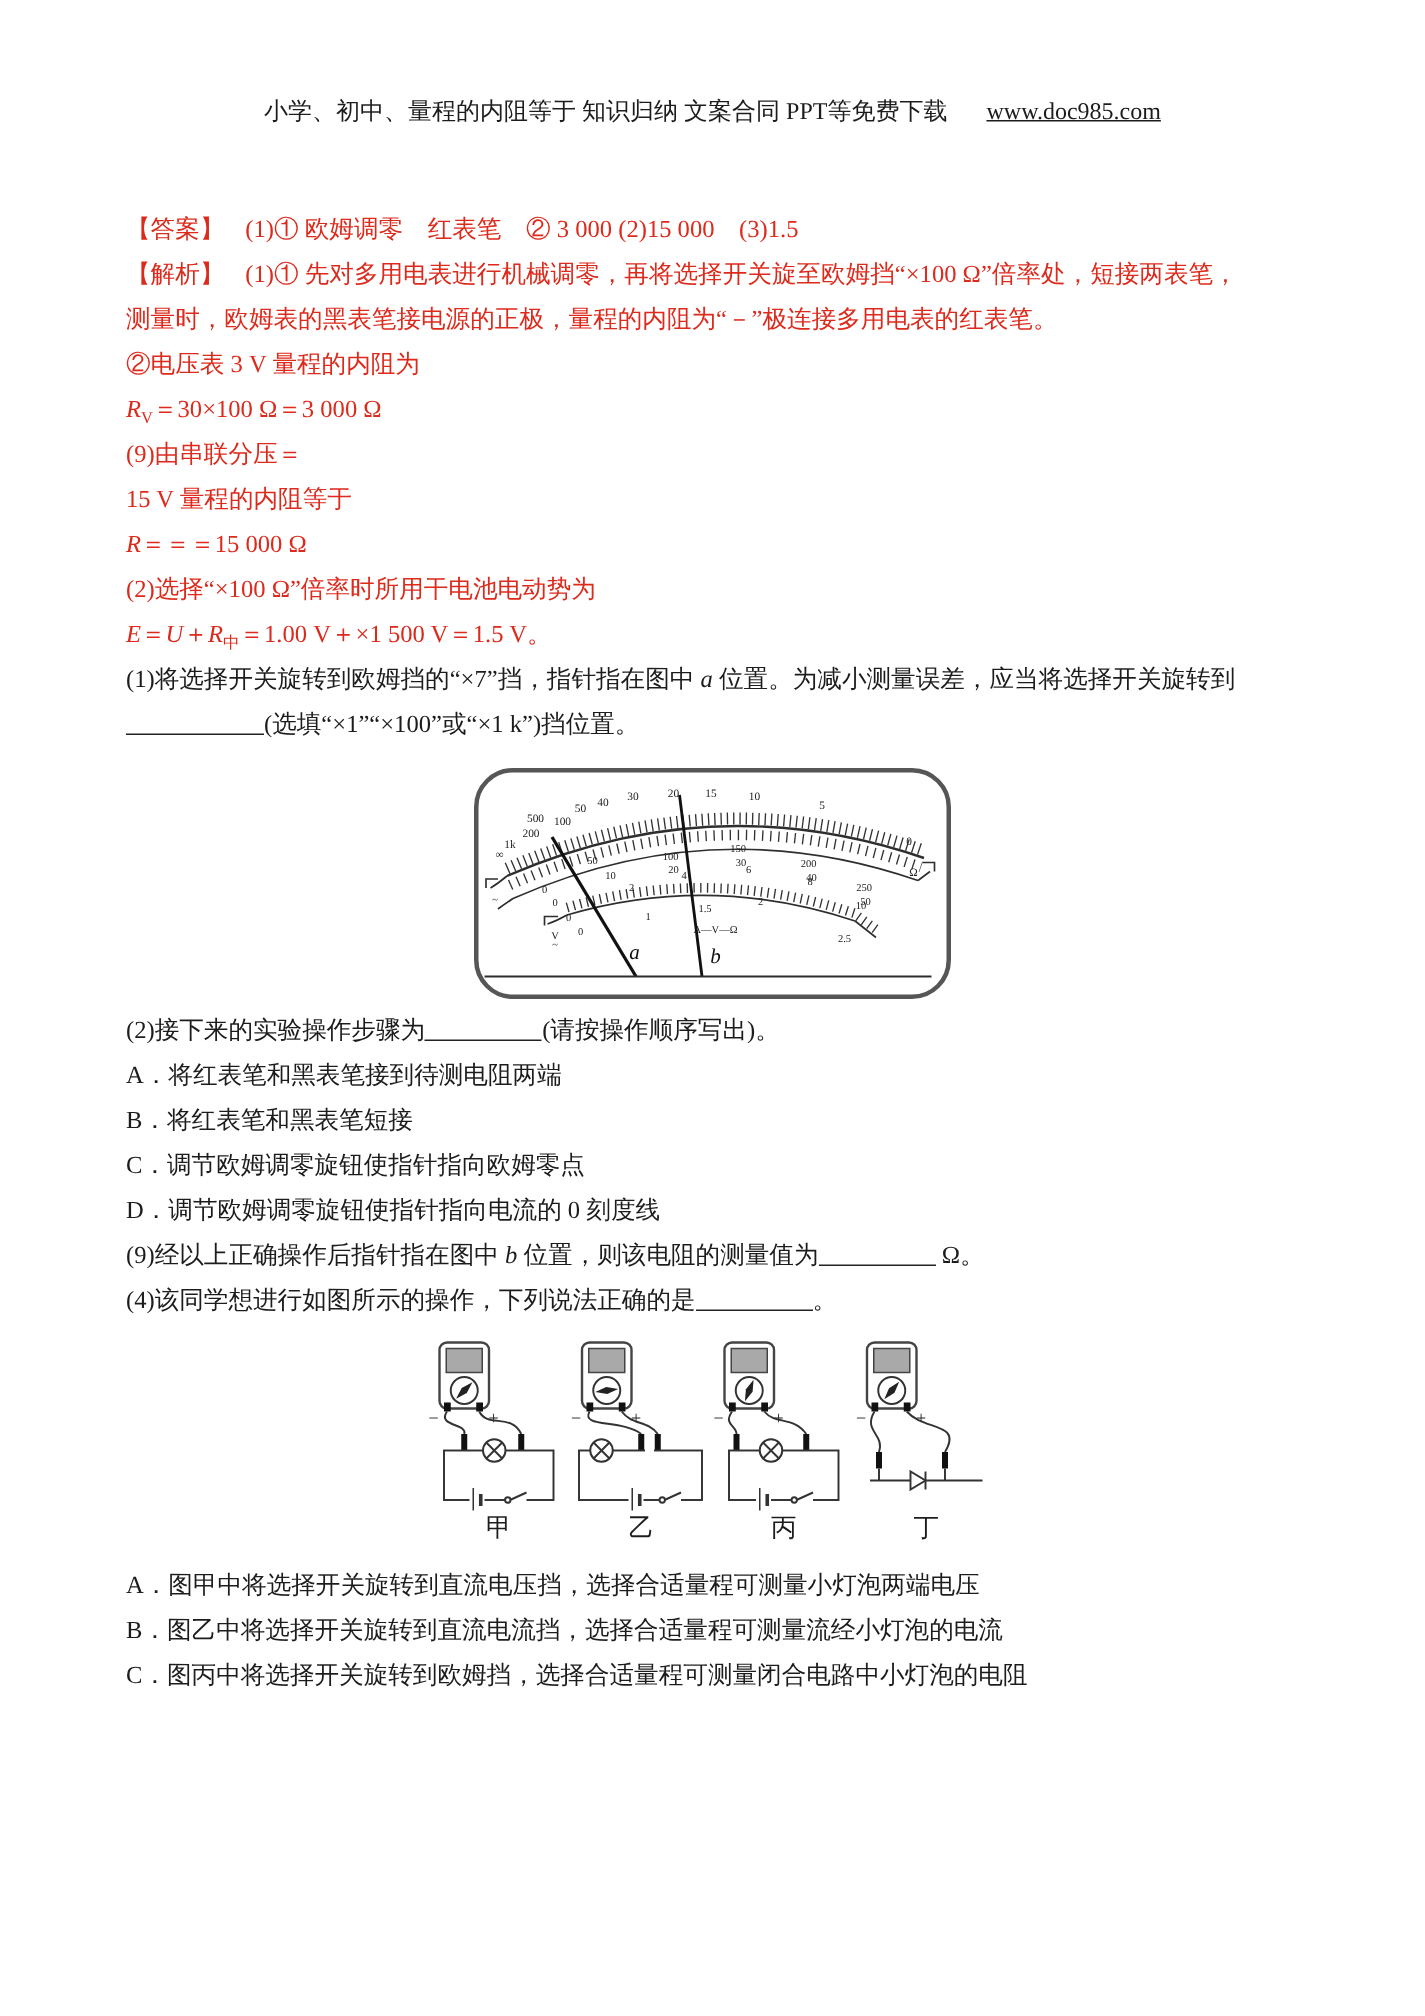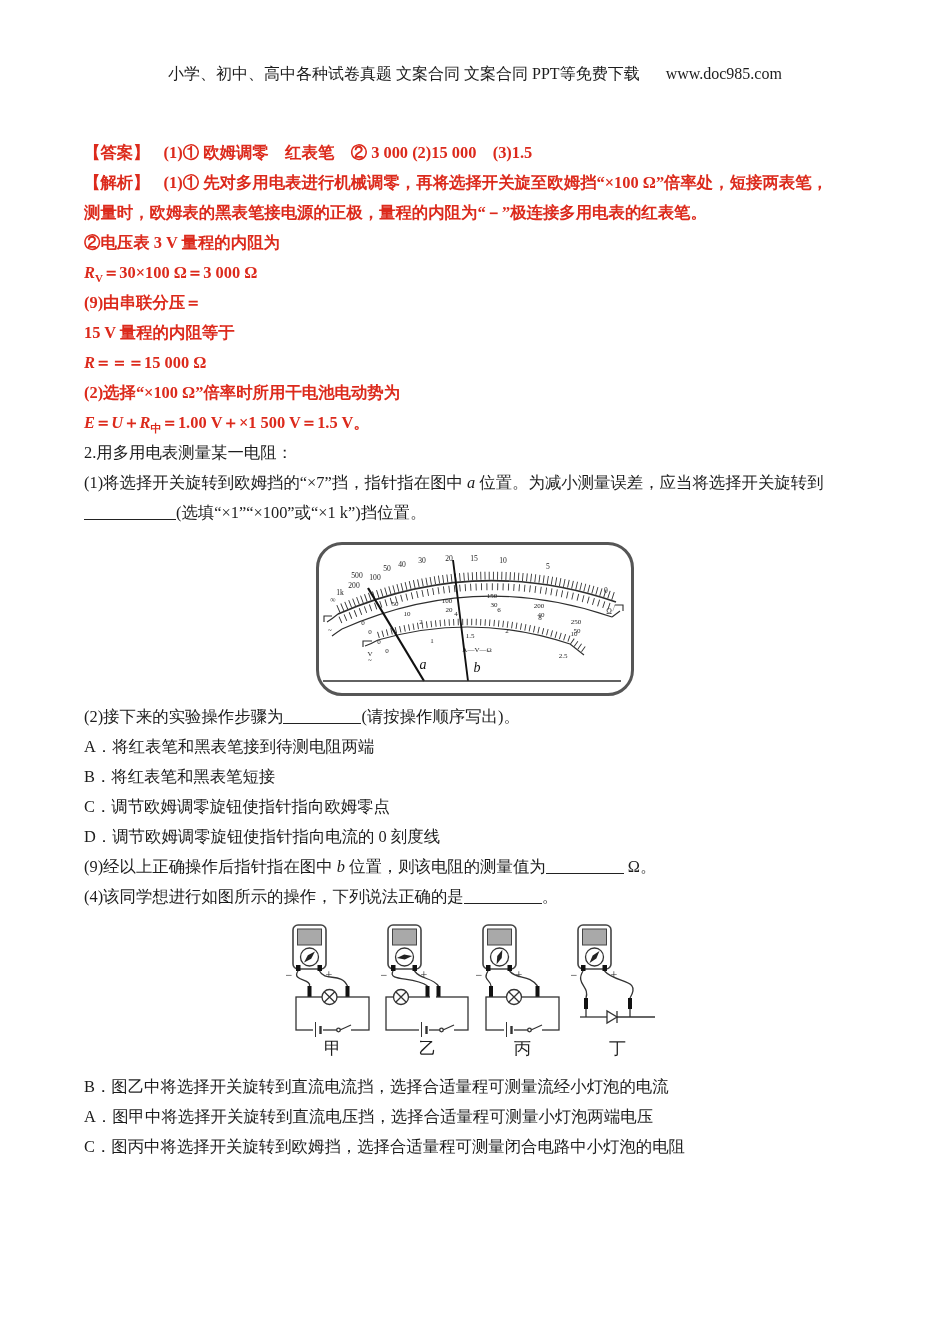--- a/index.html
+++ b/index.html
@@ -1,23 +1,23 @@
 <!DOCTYPE html>
 <html><head>
 <meta charset="utf-8">
 <style>
   html,body{margin:0;padding:0;background:#fff;}
   body{width:950px;height:1344px;overflow:hidden;position:relative;
        font-family:"Liberation Serif","DejaVu Serif",serif;color:#1c1c1c;}
   .header{margin-top:64px;text-align:center;font-size:16px;height:26px;white-space:nowrap;}
-  .header .url{margin-left:26px;}
+  .header .url{margin-left:26px;text-decoration:underline;}
   .content{padding:0 84px;}
   .sp48{height:48px;}
   .ln{height:30px;line-height:30px;font-size:16.4px;white-space:nowrap;}
-  .red{color:#dc2a1c;font-weight:bold;}
+  .red{color:#dc2a1c;}
   .tag{margin-right:14px;}
   .it{font-style:italic;}
   sub{font-size:11px;}
   .blank{display:inline-block;border-bottom:1.4px solid #222;height:14px;vertical-align:-2px;}
   .b92{width:92px;} .b78{width:78px;}
   .fig1{width:312px;height:148px;margin:14px auto 6px auto;border:3px solid #565656;border-radius:26px;position:relative;}
   .fig1 svg{display:block;}
   .gt{font-family:"Liberation Serif",serif;font-size:7.6px;fill:#222;text-anchor:middle;}
   .gs{font-family:"Liberation Serif",serif;font-size:7px;fill:#222;text-anchor:middle;}
   .gi{font-family:"Liberation Serif",serif;font-size:14px;font-style:italic;fill:#111;text-anchor:middle;}
@@ -33,21 +33,21 @@
   .cl{stroke:#333;stroke-width:1.3;fill:none;}
   .clb{stroke:#444;stroke-width:1.6;fill:#fff;}
   .fig2-labels{width:380px;margin:0 auto;display:flex;height:26px;}
   .fig2-labels div{width:95px;text-align:center;font-size:17px;line-height:24px;}
   .pm{font-family:"Liberation Serif",serif;font-size:12px;fill:#222;text-anchor:middle;}
 </style>
 </head>
 <body>
 
 <div class="header">
-  <span>小学、初中、高中各种试卷真题 文案合同 文案合同 PPT等免费下载</span><span class="url">www.doc985.com</span>
+  <span>小学、初中、量程的内阻等于 知识归纳 文案合同 PPT等免费下载</span><span class="url">www.doc985.com</span>
 </div>
 
 <div class="content">
   <div class="sp48"></div>
 
   <div class="ln red">
     <span class="tag">【答案】</span><span>(1)① 欧姆调零　红表笔　② 3 000 (2)15 000　(3)1.5</span>
   </div>
 
   <div class="ln red">
@@ -61,21 +61,20 @@
   <div class="ln red"><span>(9)由串联分压＝</span></div>
   <div class="ln red"><span>15 V 量程的内阻等于</span></div>
   <div class="ln red">
     <span class="it">R</span><span>＝＝＝15 000 Ω</span>
   </div>
   <div class="ln red"><span>(2)选择“×100 Ω”倍率时所用干电池电动势为</span></div>
   <div class="ln red">
     <span class="it">E</span><span>＝</span><span class="it">U</span><span>＋</span><span class="it">R</span><sub>中</sub><span>＝1.00 V＋×1 500 V＝1.5 V。</span>
   </div>
 
-  <div class="ln"><span>2.用多用电表测量某一电阻：</span></div>
   <div class="ln">
     <span>(1)将选择开关旋转到欧姆挡的“×7”挡，指针指在图中 </span><span class="it">a</span><span> 位置。为减小测量误差，应当将选择开关旋转到</span>
   </div>
   <div class="ln">
     <span class="blank b92"></span><span>(选填“×1”“×100”或“×1 k”)挡位置。</span>
   </div>
 
   <div class="fig1">
     <svg viewBox="0 0 312 148" width="312" height="148">
 
@@ -275,16 +274,16 @@
     </div>
   </div>
   <div class="fig2-labels">
     <div>甲</div>
     <div>乙</div>
     <div>丙</div>
     <div>丁</div>
   </div>
 
   <div style="height:9px;"></div>
+  <div class="ln"><span>A．图甲中将选择开关旋转到直流电压挡，选择合适量程可测量小灯泡两端电压</span></div>
   <div class="ln"><span>B．图乙中将选择开关旋转到直流电流挡，选择合适量程可测量流经小灯泡的电流</span></div>
-  <div class="ln"><span>A．图甲中将选择开关旋转到直流电压挡，选择合适量程可测量小灯泡两端电压</span></div>
   <div class="ln"><span>C．图丙中将选择开关旋转到欧姆挡，选择合适量程可测量闭合电路中小灯泡的电阻</span></div>
 </div>
 
 </body></html>

